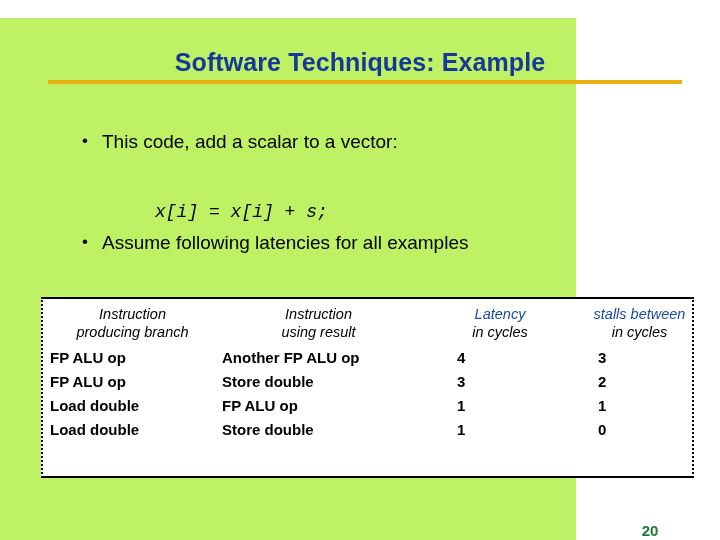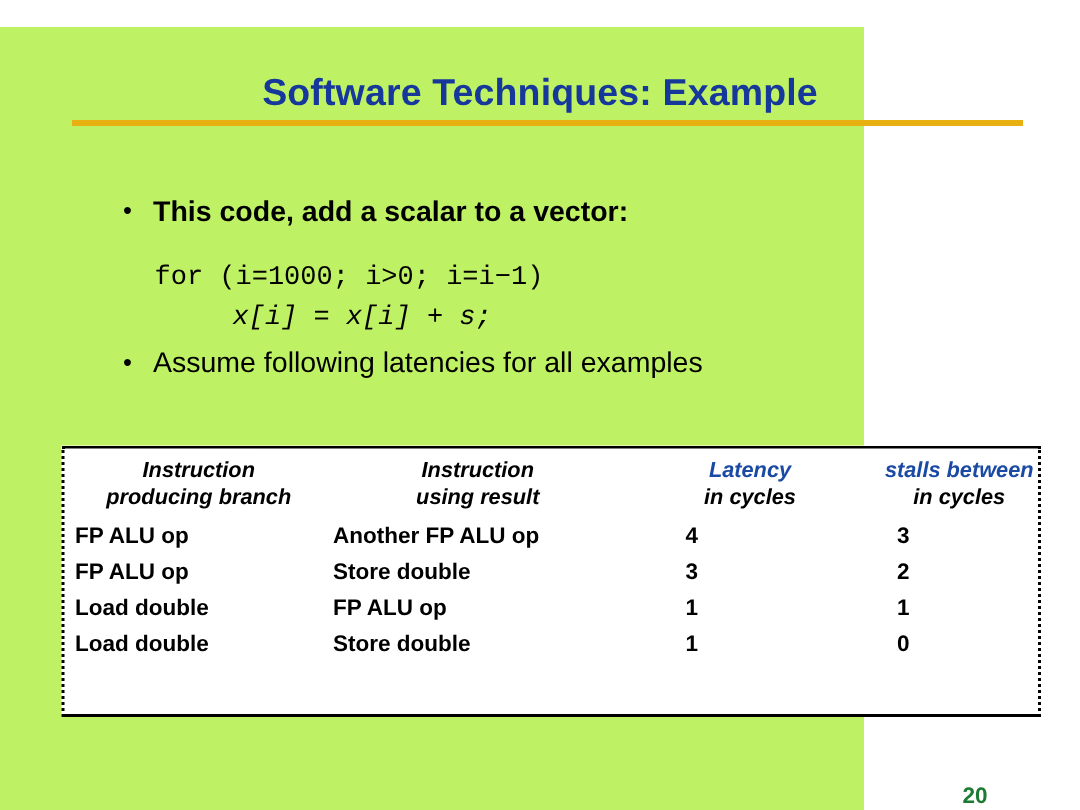--- a/index.html
+++ b/index.html
@@ -65,21 +65,21 @@
   .bullet-l1 {
     padding-left: 82px;
   }
   .bullet-mark {
     width: 20px;
     flex: 0 0 20px;
     font-size: 17px;
     line-height: 1.2;
   }
   .bullet-text-bold {
-    font-weight: bold;
+    font-weight: normal;
   }
   .bullet-text-reg {
     font-weight: normal;
   }
 
   .code-line {
     font-family: "Liberation Mono", "DejaVu Sans Mono", monospace;
     font-size: 18px;
     color: #000000;
     white-space: pre;
@@ -126,21 +126,21 @@
     vertical-align: top;
     color: #000000;
   }
   .col-a { width: 172px; }
   .col-b { width: 200px; }
   .col-c { width: 145px; }
   .col-d { width: 136px; }
 
   .hdr-cell {
     font-size: 14.5px;
-    font-weight: bold;
+    font-weight: normal;
     font-style: italic;
     line-height: 1.22;
     padding-top: 7px !important;
     padding-left: 7px !important;
     white-space: nowrap;
   }
   .hdr-cell .l1 { display: block; }
   .hdr-cell .l2 { display: block; }
   .hdr-blue .l1 { color: #1a4aa4; }
   .hdr-blue .l2 { color: #000000; }
@@ -187,21 +187,20 @@
   <div class="slide-title">Software Techniques: Example</div>
   <div class="title-rule"></div>
 
   <div class="body-area">
 
     <div class="bullet-row bullet-l1">
       <span class="bullet-mark">•</span>
       <span class="bullet-text-bold">This code, add a scalar to a vector:</span>
     </div>
 
-    <div class="code-line code-1">for (i=1000; i&gt;0; i=i−1)</div>
     <div class="code-line code-2">x[i] = x[i] + s;</div>
 
     <div class="bullet-2-wrap">
       <div class="bullet-row bullet-l1">
         <span class="bullet-mark">•</span>
         <span class="bullet-text-reg">Assume following latencies for all examples</span>
       </div>
     </div>
 
 

